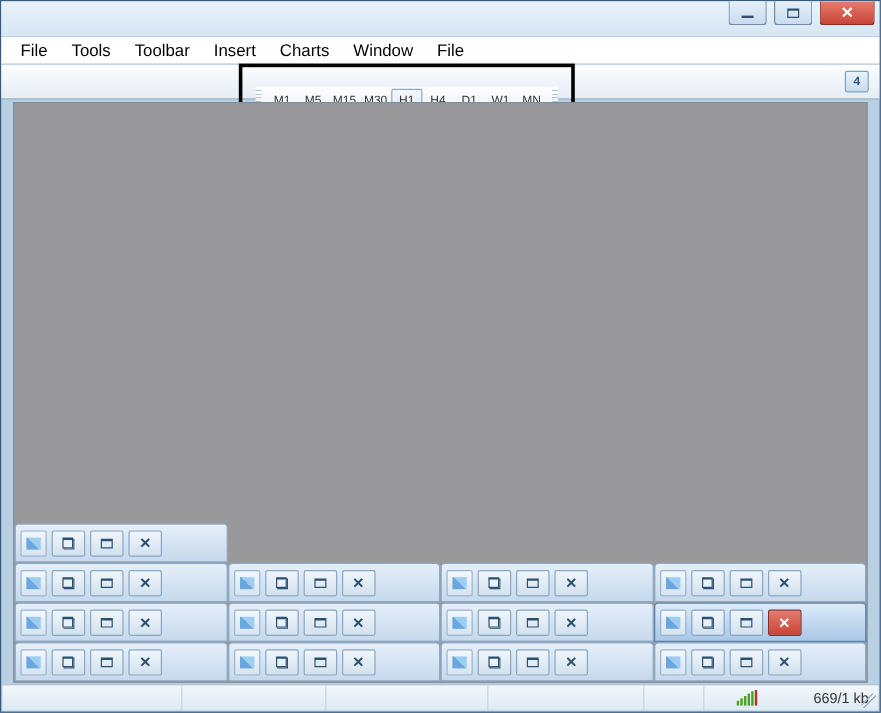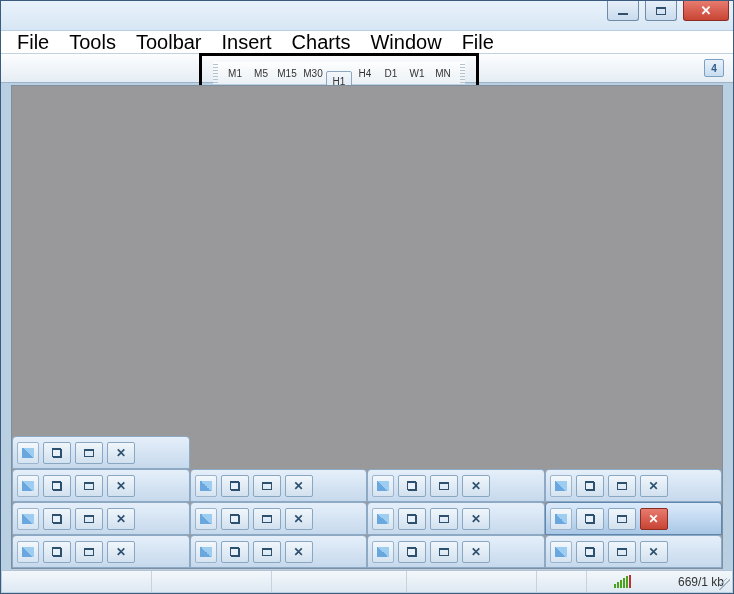--- a/index.html
+++ b/index.html
@@ -45,43 +45,44 @@
   .max-glyph { width: 10px; height: 8px; border: 1px solid #30506e; border-top: 2px solid #30506e; }
   .close-glyph { font-size: 13px; font-weight: bold; color: #fff; }
 
   
   .menubar {
     height: 22px;
     background: #fff;
     display: flex;
     align-items: center;
     padding: 0 6px;
-    font-size: 20px;
+    font-size: 14px;
     color: #000;
   }
   .menuitem { padding: 2px 10px; cursor: default; }
 
   
   .toolbar-row {
     height: 30px;
     background: linear-gradient(#fcfdfe, #e5edf4);
     border-top: 1px solid #c3d2e0;
     border-bottom: 1px solid #9db4c8;
     position: relative;
   }
 
   
   .period-toolbar {
     position: absolute;
     left: 212px;
-    top: 8px;
-    display: flex;
-    align-items: center;
+    top: 18px;
+    display: flex;
+    align-items: flex-end;
     height: 22px;
     background: linear-gradient(#fdfefe, #ebf1f6);
+    text-decoration: underline;
   }
   .gripper {
     width: 5px; height: 20px;
     background: repeating-linear-gradient(0deg,#b5c3cf 0 1px, transparent 1px 3px);
     margin-right: 4px;
   }
   .pbtn {
     width: 26px;
     height: 20px;
     display: flex;

